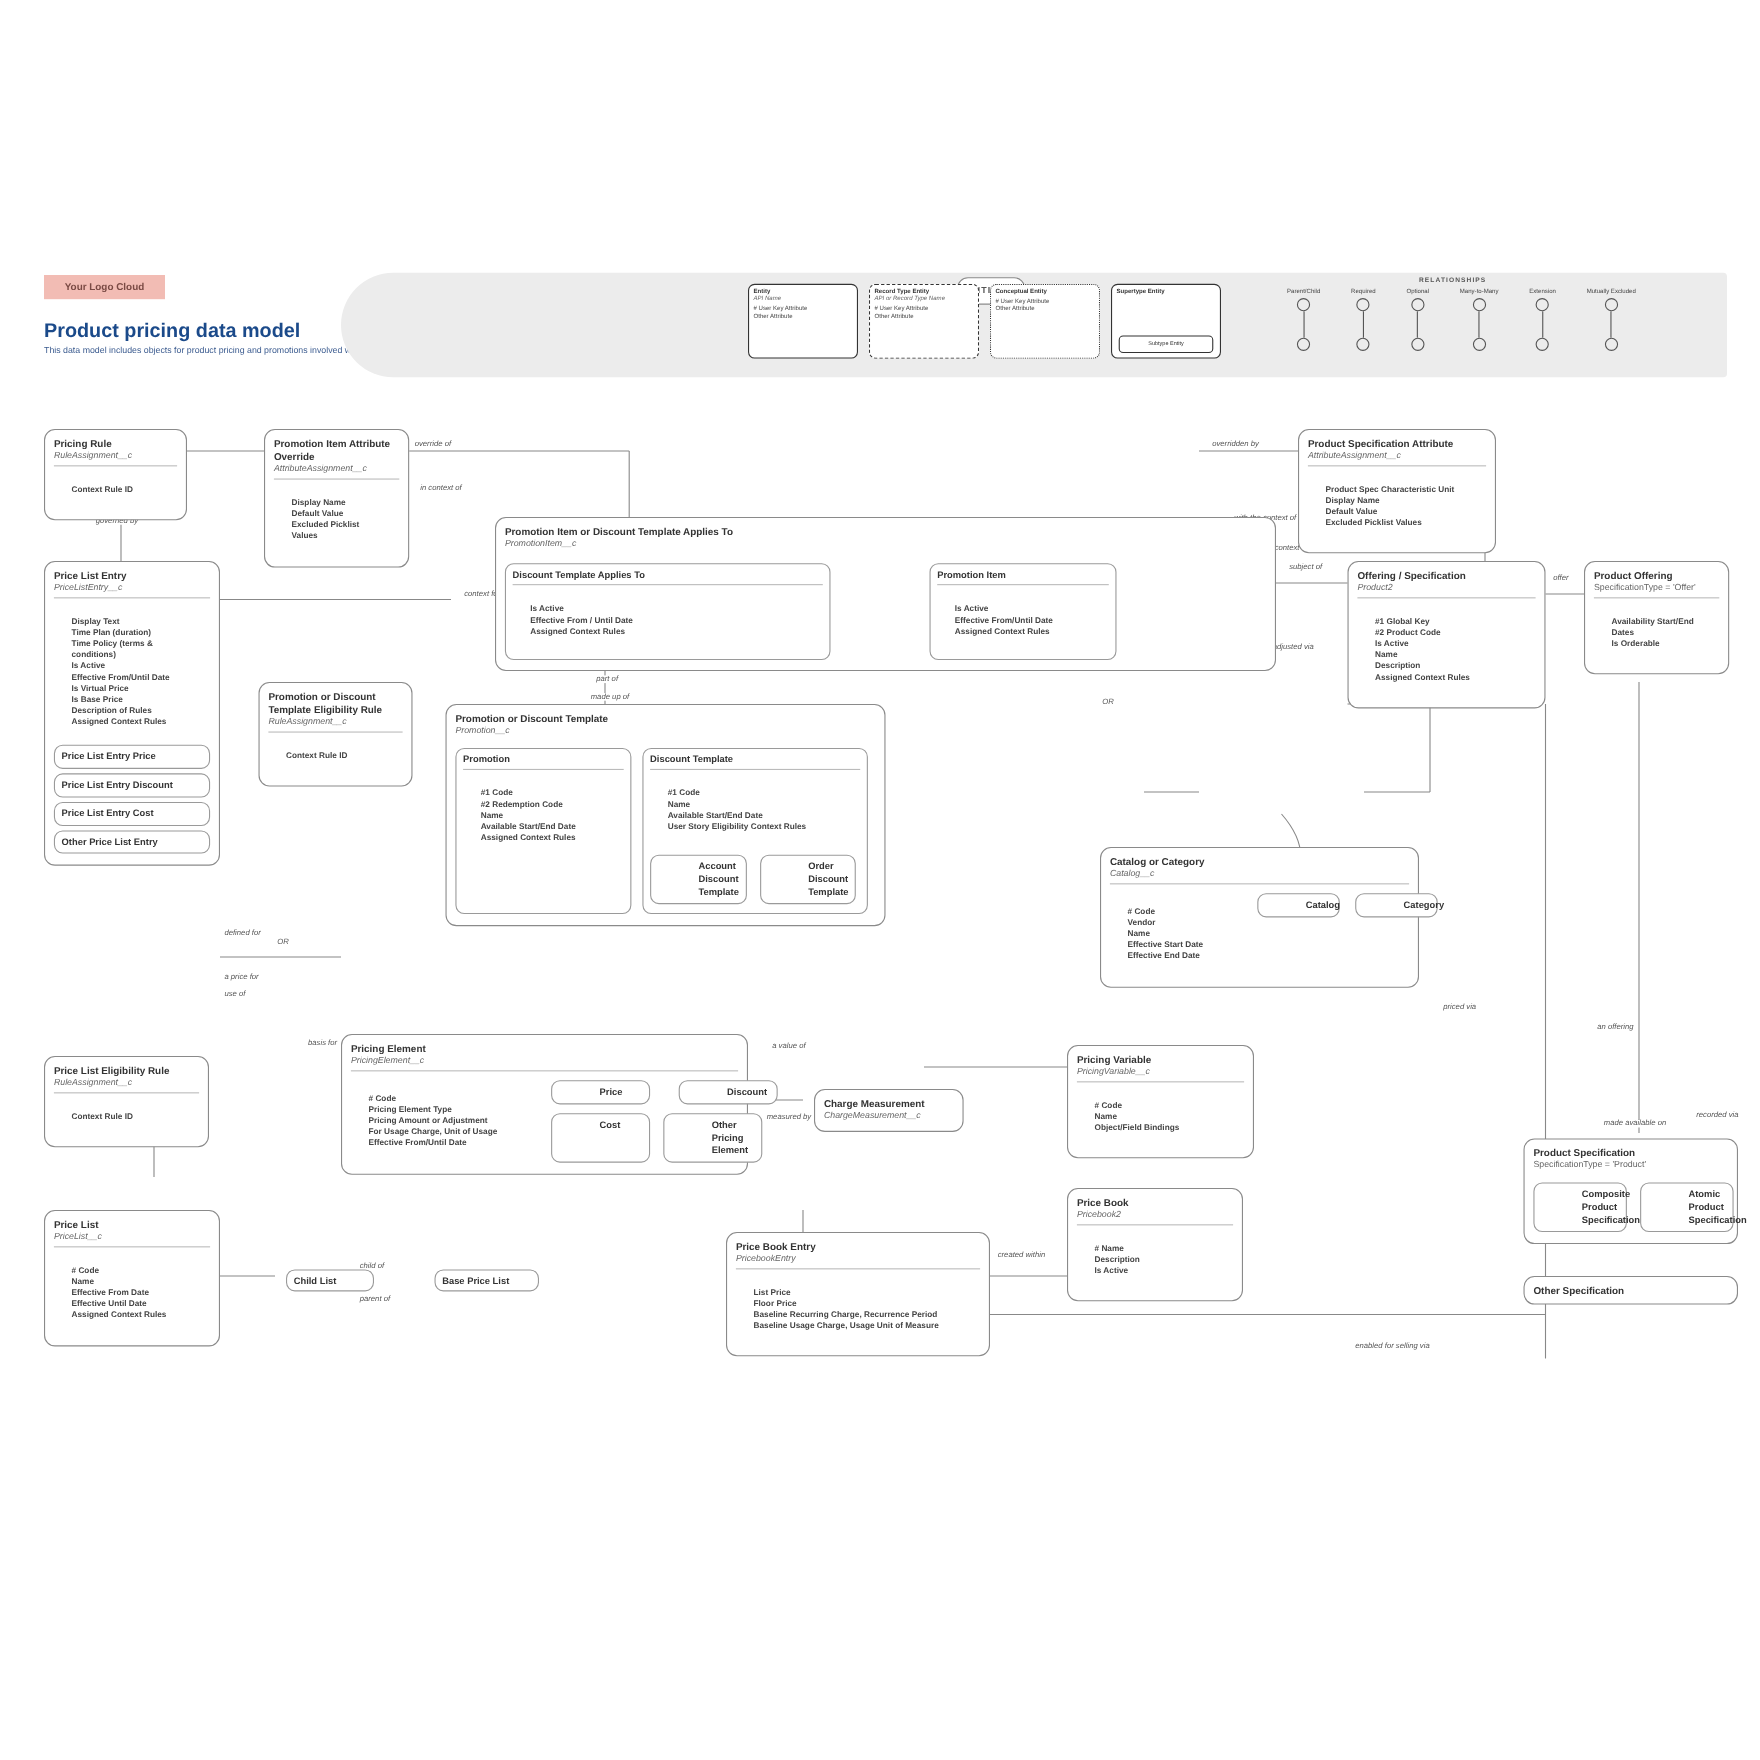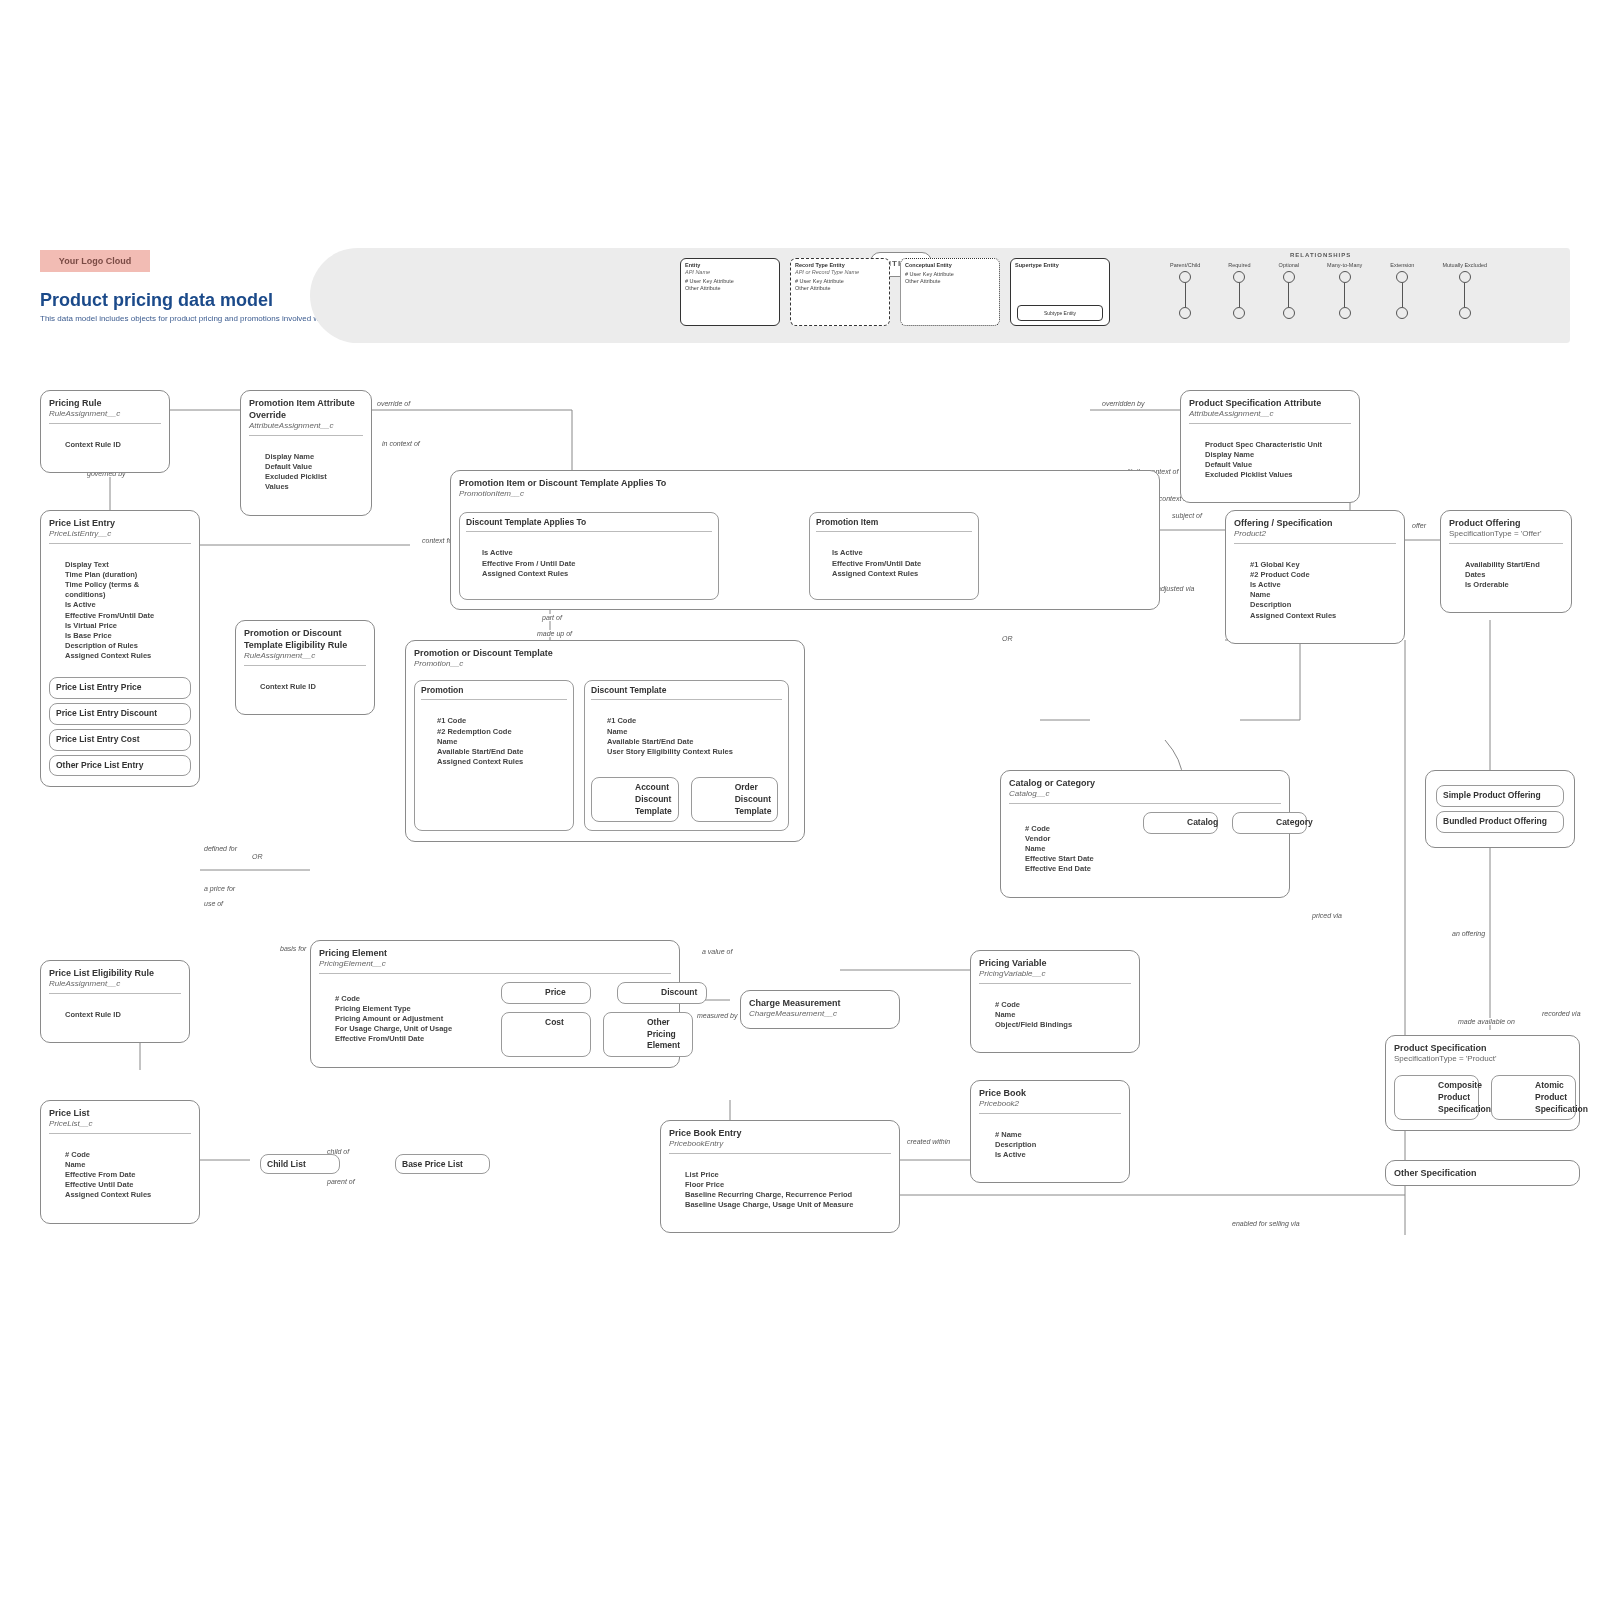--- a/index.html
+++ b/index.html
@@ -249,21 +249,21 @@
     <div class="sub"><span class="t">Price List Entry Price</span></div>
     <div class="sub"><span class="t">Price List Entry Discount</span></div>
     <div class="sub"><span class="t">Price List Entry Cost</span></div>
     <div class="sub"><span class="t">Other Price List Entry</span></div>
   </div>
 
   <div class="ent" style="left:450px;top:470px;width:710px;height:140px">
     <div class="t">Promotion Item or Discount Template Applies To</div>
     <div class="api">PromotionItem__c</div>
     <div style="display:flex;gap:90px;margin-top:8px">
-      <div class="sub" style="width:260px">
+      <div class="sub" style="width:296px">
         <div class="t">Discount Template Applies To</div>
           <hr>
         <ul>
             <li>Is Active</li>
             <li>Effective From / Until Date</li>
             <li>Assigned Context Rules</li>
           </ul>
       </div>
       <div class="sub" style="width:170px">
         <div class="t">Promotion Item</div>
@@ -292,24 +292,20 @@
   </div>
 
   <div class="ent" style="left:1440px;top:510px;width:132px">
     <div class="t">Product Offering</div>
     <div class="api" style="font-style:normal">SpecificationType = 'Offer'</div>
       <hr>
     <ul>
         <li>Availability Start/End Dates</li>
         <li>Is Orderable</li>
       </ul>
-  </div>
-  <div class="ent" style="left:1425px;top:770px;width:150px;padding:10px">
-    <div class="sub"><span class="t">Simple Product Offering</span></div>
-    <div class="sub"><span class="t">Bundled Product Offering</span></div>
   </div>
 
   <div class="ent" style="left:235px;top:620px;width:140px">
     <div class="t">Promotion or Discount Template Eligibility Rule</div>
     <div class="api">RuleAssignment__c</div>
       <hr>
     <ul>
         <li>Context Rule ID</li>
       </ul>
   </div>
@@ -383,21 +379,21 @@
           <div class="sub inline" style="width:90px"><span class="t">Discount</span></div>
         </div>
         <div style="display:flex;gap:6px">
           <div class="sub inline" style="width:90px"><span class="t">Cost</span></div>
           <div class="sub inline" style="width:90px"><span class="t">Other Pricing Element</span></div>
         </div>
       </div>
     </div>
   </div>
 
-  <div class="ent" style="left:740px;top:990px;width:160px">
+  <div class="ent" style="left:740px;top:990px;width:136px">
     <div class="t">Charge Measurement</div>
     <div class="api">ChargeMeasurement__c</div>
   </div>
 
   <div class="ent" style="left:970px;top:950px;width:170px">
     <div class="t">Pricing Variable</div>
     <div class="api">PricingVariable__c</div>
       <hr>
     <ul>
         <li># Code</li>

